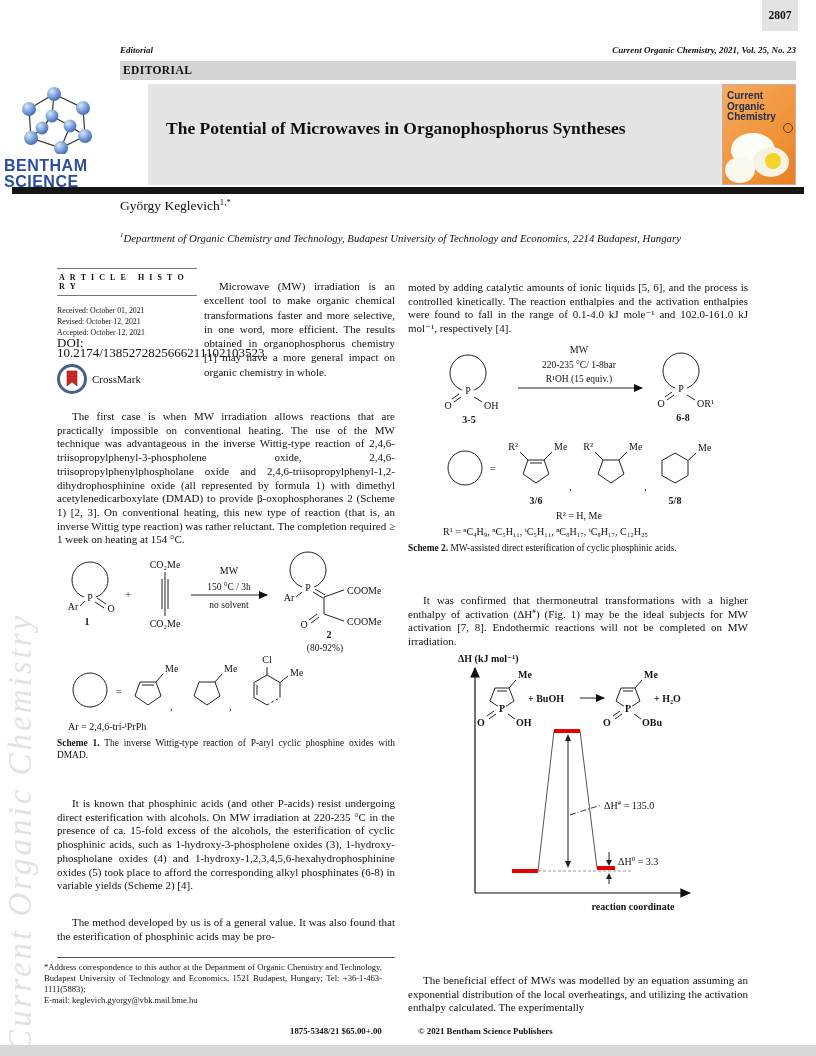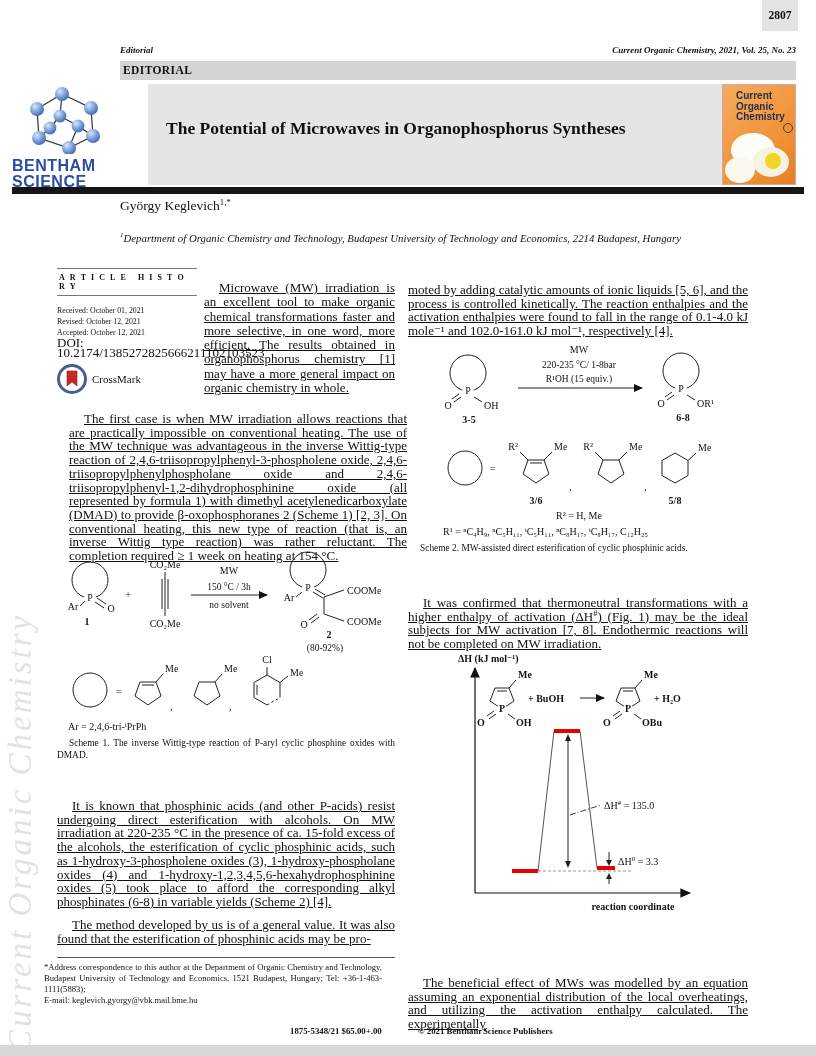--- a/index.html
+++ b/index.html
@@ -12,60 +12,60 @@
   #watermark span{display:block;writing-mode:vertical-rl;transform:rotate(180deg);
      font-style:italic;font-size:33px;color:#e2e2e2;letter-spacing:3px;white-space:nowrap;height:512px;}
   
   #pageno-box{left:762px;top:0;width:36px;height:31px;background:#e3e3e3;text-align:center;}
   #pageno-box div{margin-top:9px;font-weight:bold;font-size:11.5px;}
   #kicker{left:120px;top:45px;width:676px;height:14px;font-size:9px;font-weight:bold;font-style:italic;}
   #kicker .kl{float:left;}
   #kicker .kr{float:right;}
   #editorial-bar{left:120px;top:61px;width:676px;height:19px;background:#d4d4d4;
      font-weight:bold;font-size:11.5px;line-height:19px;padding-left:3px;box-sizing:border-box;letter-spacing:0.4px;}
-  #logo{left:12px;top:84px;width:106px;height:103px;}
+  #logo{left:4px;top:84px;width:106px;height:103px;}
   #logo .bname{font-family:"Liberation Sans","DejaVu Sans",sans-serif;font-weight:bold;
      color:#2a4da1;font-size:16px;line-height:16px;letter-spacing:0.5px;}
   #title-box{left:120px;top:84px;width:600px;height:101px;background:#e5e5e5;margin-left:28px;}
   #title-box .t{padding:34px 0 0 18px;font-size:17.5px;font-weight:bold;}
   #cover{left:722px;top:84px;width:74px;height:101px;background:linear-gradient(135deg,#f6ab5e 0%,#ef8f33 70%,#e67f22 100%);
      overflow:hidden;border:1px solid #caa;box-sizing:border-box;}
   #cover .cl{font-family:"Liberation Sans","DejaVu Sans",sans-serif;font-weight:bold;
-     font-size:10px;line-height:10.5px;color:#23304f;padding-left:13px;}
+     font-size:10px;line-height:10.5px;color:#23304f;padding-left:4px;}
   #cover .topline{height:6px;}
   .egg{position:absolute;border-radius:50%;}
   #black-bar{left:12px;top:187px;width:792px;height:7px;background:#151515;}
   
   #author{left:120px;top:198px;font-size:13.5px;}
   #affil{left:120px;top:232px;font-size:10.8px;font-style:italic;}
   
   #ahist{left:57px;top:268px;width:140px;font-size:7.8px;}
   #ahist .rule{border-top:1px solid #777;height:0;}
   #ahist .hd{font-weight:bold;font-size:8px;letter-spacing:2.2px;padding:4px 0 4px 2px;}
   #ahist .dates{margin-top:9px;line-height:11px;}
   #ahist .doi{font-size:13px;line-height:9.5px;}
   #crossmark{display:flex;align-items:center;margin-top:7px;cursor:pointer;}
   #crossmark .badge{width:30px;height:30px;border-radius:50%;border:3px solid #47618c;background:#fff;
      box-sizing:border-box;display:flex;align-items:center;justify-content:center;}
   #crossmark .label{font-size:11px;margin-left:5px;}
   
-  .para{font-size:13px;line-height:13.7px;text-align:justify;text-decoration:underline;}
+  .para{font-size:11px;line-height:13.7px;text-align:justify;}
   .indent{text-indent:15px;}
   #intro-p{left:204px;top:268px;width:191px;line-height:14.3px;}
-  #p2{left:57px;top:399px;width:338px;margin-left:12px;}
+  #p2{left:57px;top:399px;width:338px;}
   #p3{left:57px;top:786px;width:338px;}
   #p4{left:57px;top:905px;width:338px;}
   #rp1{left:408px;top:270px;width:340px;}
   #rp2{left:408px;top:583px;width:340px;}
   #rp3{left:408px;top:963px;width:340px;}
   .caption{font-size:9.4px;line-height:11.6px;text-align:justify;}
   #s1cap{left:57px;top:738px;width:338px;}
   #s2cap{left:408px;top:543px;width:340px;}
   #f1cap{left:408px;top:916px;width:340px;}
-  .caption b{font-weight:normal;margin-left:12px;}
+  .caption b{font-weight:bold;}
   
   #fnrule{left:57px;top:957px;width:338px;border-top:1px solid #555;height:0;}
   #footnote{left:44px;top:962px;width:338px;font-size:8.6px;line-height:10.9px;text-align:justify;}
   
   svg text{font-family:"Liberation Serif","DejaVu Serif",serif;fill:#111;font-size:10px;}
   svg .bold{font-weight:bold;}
   svg .sm{font-size:9.5px;}
   #scheme1{left:57px;top:548px;}
   #scheme2{left:408px;top:340px;}
   #fig1{left:428px;top:648px;}

